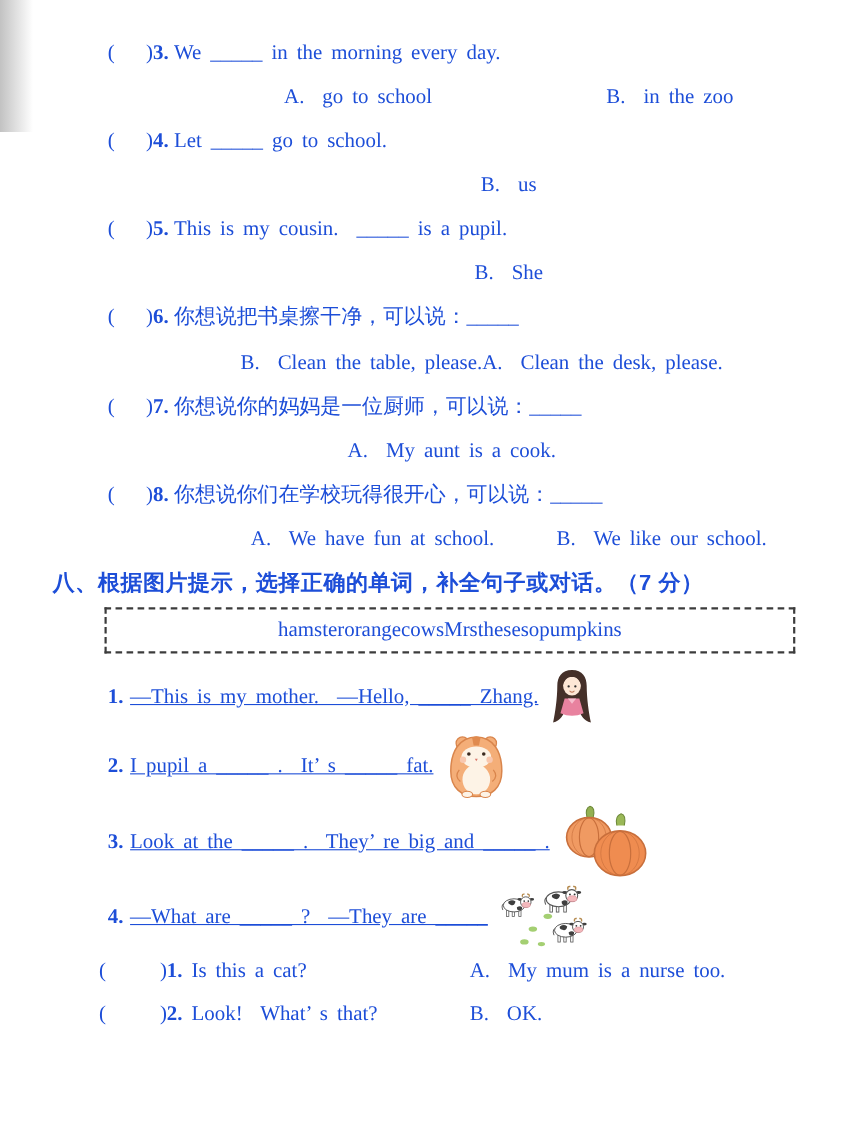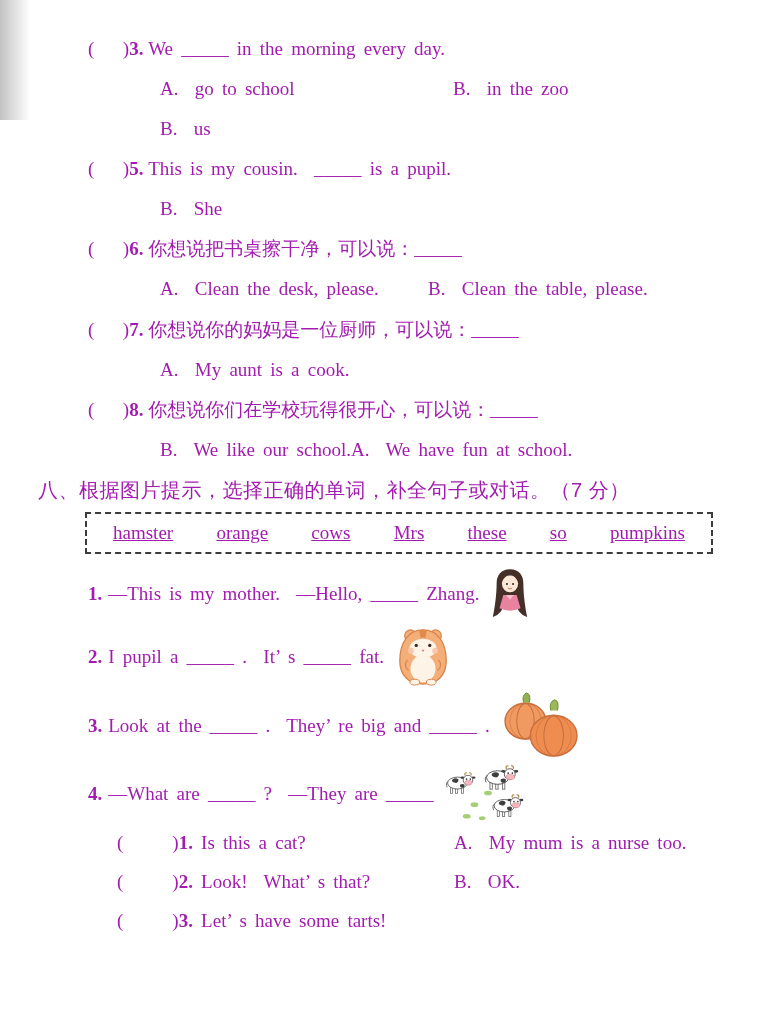--- a/index.html
+++ b/index.html
@@ -2,113 +2,114 @@
 <html><head>
 <meta charset="utf-8">
 <style>
   * { margin:0; padding:0; box-sizing:border-box; }
   html,body { background:#e8e8e8; }
   .page {
     position:relative;
     width:783px; height:1024px;
     margin:0 auto;
     background:#ffffff;
-    color:#a21caf;
+    color:#1d4ed8;
     font-family:"Liberation Serif","DejaVu Serif",serif;
     font-size:19px;
-    padding:36px 28px 0 38px;
+    padding:36px 28px 0 48px;
     overflow:hidden;
   }
   .scan-shade {
     position:absolute; left:0; top:0; width:30px; height:120px;
     background:linear-gradient(to right, rgba(120,120,120,.45), rgba(120,120,120,0));
     pointer-events:none;
   }
   
   .q-line { margin-left:50px; margin-bottom:15px; line-height:1.32; }
   .bracket { white-space:pre; }
   .q-num { font-weight:bold; }
   .q-text { white-space:pre-wrap; word-spacing:0.18em; }
-  .opt-line { margin-left:122px; margin-bottom:15px; line-height:1.32; display:flex; }
+  .opt-line { margin-left:122px; margin-bottom:15px; line-height:1.32; display:flex;justify-content:center; }
   .opt { white-space:pre-wrap; word-spacing:0.18em; }
   .opt-a { flex:0 0 auto; min-width:293px; padding-right:10px; }
   
   .sec-title {
     font-family:"Liberation Sans","DejaVu Sans",sans-serif;
-    font-weight:normal; font-size:20px; line-height:1.3;
+    font-weight:bold; font-size:20px; line-height:1.3;
     margin-bottom:9px; letter-spacing:0.5px;
   }
   
   .word-box {
     margin-left:47px; width:628px; height:42px;
     border:2px dashed #3c3c3c;
-    display:flex; align-items:center; justify-content:space-between;
-    padding:0 26px; margin-bottom:12px;text-decoration:underline;
+    display:flex; align-items:center; justify-content:center;
+    padding:0 26px; margin-bottom:12px;
   }
   .word-box span { word-spacing:0.18em; }
   
   .s8-row { margin-left:50px; display:flex; align-items:center; margin-bottom:4px; }
   .s8-num { font-weight:bold; margin-right:6px; }
-  .s8-text { white-space:pre-wrap; word-spacing:0.18em; }
+  .s8-text { white-space:pre-wrap; word-spacing:0.18em;text-decoration:underline; }
   .illus { margin-left:10px; flex:0 0 auto; display:flex; align-items:center; }
   
   .s9 { margin-top:6px; }
-  .s9-row { margin-left:79px; display:flex; margin-bottom:14px; line-height:1.32;align-items:flex-end; }
+  .s9-row { margin-left:42px; display:flex; margin-bottom:14px; line-height:1.32;align-items:flex-end; }
   .s9-left { flex:0 0 337px; white-space:pre-wrap; word-spacing:0.18em; }
   .s9-ans { white-space:pre-wrap; word-spacing:0.18em; }
 </style>
 </head>
 <body>
 
 <div class="page">
   <div class="scan-shade"></div>
 
   <section>
 
     <div class="q-item">
       <div class="q-line"><span class="bracket">(      )</span><span class="q-num">3.</span> <span class="q-text">We _____ in the morning every day.</span></div>
       <div class="opt-line">
           <span class="opt opt-a">A.  go to school</span>
           <span class="opt">B.  in the zoo</span>
         </div>
     </div>
 
     <div class="q-item">
+      <div class="q-line"><span class="bracket">(      )</span><span class="q-num">4.</span> <span class="q-text">Let _____ go to school.</span></div>
       <div class="opt-line">
           <span class="opt">B.  us</span>
         </div>
     </div>
 
     <div class="q-item">
       <div class="q-line"><span class="bracket">(      )</span><span class="q-num">5.</span> <span class="q-text">This is my cousin.  _____ is a pupil.</span></div>
       <div class="opt-line">
           <span class="opt">B.  She</span>
         </div>
     </div>
 
     <div class="q-item">
       <div class="q-line"><span class="bracket">(      )</span><span class="q-num">6.</span> <span class="q-text">你想说把书桌擦干净，可以说：_____</span></div>
       <div class="opt-line">
+          <span class="opt">B.  Clean the table, please.</span>
           <span class="opt opt-a" style="min-width:268px">A.  Clean the desk, please.</span>
-          <span class="opt">B.  Clean the table, please.</span>
         </div>
     </div>
 
     <div class="q-item">
       <div class="q-line"><span class="bracket">(      )</span><span class="q-num">7.</span> <span class="q-text">你想说你的妈妈是一位厨师，可以说：_____</span></div>
       <div class="opt-line">
           <span class="opt opt-a">A.  My aunt is a cook.</span>
         </div>
     </div>
 
     <div class="q-item">
       <div class="q-line"><span class="bracket">(      )</span><span class="q-num">8.</span> <span class="q-text">你想说你们在学校玩得很开心，可以说：_____</span></div>
       <div class="opt-line">
+          <span class="opt opt-a" style="min-width:278px">A.  We have fun at school.</span>
           <span class="opt">B.  We like our school.</span>
-          <span class="opt opt-a" style="min-width:278px">A.  We have fun at school.</span>
         </div>
     </div>
   </section>
 
   <section>
     <div class="sec-title">八、根据图片提示，选择正确的单词，补全句子或对话。（7 分）</div>
 
     <div class="word-box">
       <span>hamster</span>
       <span>orange</span>
@@ -218,16 +219,15 @@
       <span class="s9-left"><span class="bracket">(      )</span><span class="q-num">1.</span> <span>Is this a cat?</span></span>
       <span class="s9-ans">A.  My mum is a nurse too.</span>
     </div>
 
     <div class="s9-row">
       <span class="s9-left"><span class="bracket">(      )</span><span class="q-num">2.</span> <span>Look!  What’ s that?</span></span>
       <span class="s9-ans">B.  OK.</span>
     </div>
 
     <div class="s9-row">
-      <span class="s9-left"><span class="bracket">(      )</span><span class="q-num">3.</span> <span>Let’ s have some tarts!</span></span>
     </div>
   </section>
 </div>
 
 </body></html>

